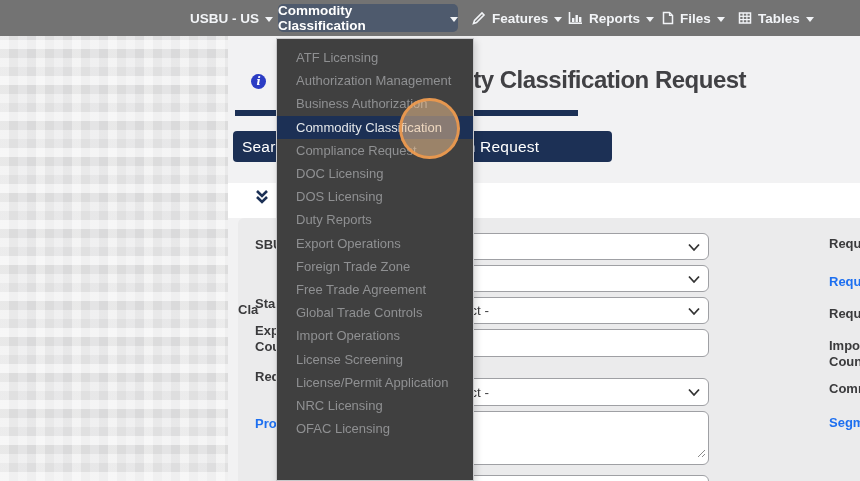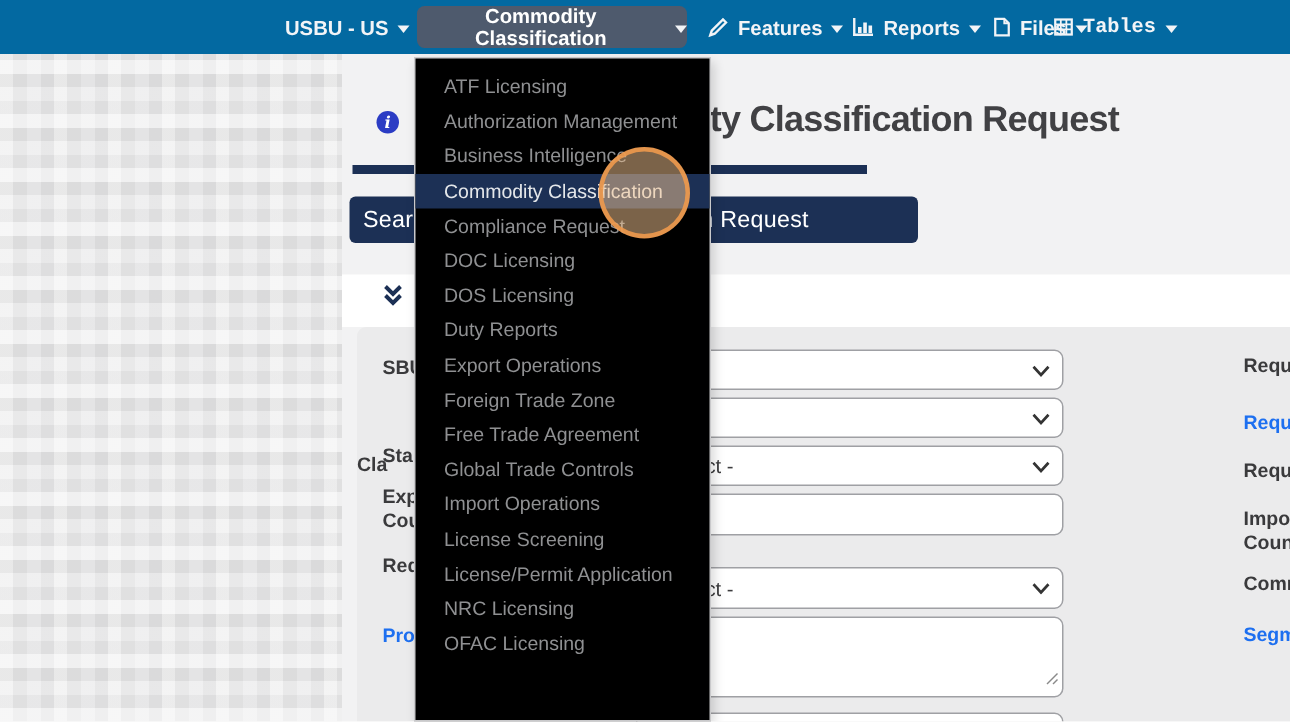--- a/index.html
+++ b/index.html
@@ -3,21 +3,21 @@
 <meta charset="utf-8">
 <style>
   * { margin:0; padding:0; box-sizing:border-box; }
   html,body { background:#ffffff; }
   #screen {
     position:relative; width:860px; height:481px; overflow:hidden;
     font-family:"Liberation Sans","DejaVu Sans",sans-serif;
     background:#f2f2f3;
   }
   
-  .navbar { position:absolute; left:0; top:0; width:860px; height:36px; background:#0369a1; z-index:70;text-align:center; }
+  .navbar { position:absolute; left:0; top:0; width:860px; height:36px; background:#737373; z-index:70; }
   .nav-item { position:absolute; top:0; height:36px; display:flex; align-items:center; gap:6px;
               color:#f2f4f7; font-size:13.5px; font-weight:bold; cursor:pointer; }
   .caret { width:0; height:0; border-left:4px solid transparent; border-right:4px solid transparent;
            border-top:5px solid #f2f4f7; margin-top:2px; }
   .nav-pill { position:absolute; left:278px; top:4px; width:180px; height:28px; border-radius:5px;
               background:#4e5a6d; display:flex; align-items:center; justify-content:center; gap:7px;
               color:#ffffff; font-size:13.5px; font-weight:bold; cursor:pointer; }
   .nav-ico { display:flex; align-items:center; }
   
   .mosaic {
@@ -43,21 +43,21 @@
                 border-top-left-radius:6px; z-index:2; }
   
   .flabel { position:absolute; font-size:13px; font-weight:bold; color:#3a3a3c; white-space:nowrap; z-index:6; }
   .flabel.link { color:#1d6ff0; cursor:pointer; }
   .field { position:absolute; left:424px; width:285px; background:#ffffff; border:1px solid #9fa0a4;
            border-radius:6px; z-index:6; }
   .select { display:flex; align-items:center; padding-left:10px; font-size:13.5px; color:#3c3c3e; cursor:pointer; }
   .select .chev { position:absolute; right:8px; top:50%; transform:translateY(-50%); }
   .grip { position:absolute; right:2px; bottom:2px; }
   
-  .menu { position:absolute; left:276px; top:38px; width:198px; height:443px; background:#000000;
+  .menu { position:absolute; left:276px; top:38px; width:198px; height:443px; background:#404040;
           border:1px solid #c9c9cb; box-shadow:2px 3px 7px rgba(0,0,0,0.16); z-index:50; padding-top:7px; }
   .menu-item { height:23.2px; display:flex; align-items:center; padding-left:19px; font-size:13px;
                color:#8f9092; cursor:pointer; white-space:nowrap; }
   .menu-item.active { background:#1c3055; color:#e4e7ea; }
   
   .click-circle { position:absolute; left:399px; top:98px; width:61px; height:61px; border-radius:50%;
                   background:rgba(246,197,146,0.5); border:3px solid rgba(238,153,77,0.9); z-index:60;
                   pointer-events:none; }
 </style>
 </head>
@@ -144,21 +144,21 @@
         <line x1="2" y1="9" x2="9" y2="2" stroke="#8a8a8a" stroke-width="1"></line>
         <line x1="6" y1="9" x2="9" y2="6" stroke="#8a8a8a" stroke-width="1"></line>
       </svg>
     </span>
   </div>
   <div class="field" style="top:475px; height:26px;"></div>
 
   <div class="menu">
     <div class="menu-item">ATF Licensing</div>
     <div class="menu-item">Authorization Management</div>
-    <div class="menu-item">Business Intelligence</div>
+    <div class="menu-item">Business Authorization</div>
     <div class="menu-item active">Commodity Classification</div>
     <div class="menu-item">Compliance Request</div>
     <div class="menu-item">DOC Licensing</div>
     <div class="menu-item">DOS Licensing</div>
     <div class="menu-item">Duty Reports</div>
     <div class="menu-item">Export Operations</div>
     <div class="menu-item">Foreign Trade Zone</div>
     <div class="menu-item">Free Trade Agreement</div>
     <div class="menu-item">Global Trade Controls</div>
     <div class="menu-item">Import Operations</div>
@@ -209,21 +209,21 @@
       <span class="nav-ico">
         <svg width="12" height="14" viewBox="0 0 12 14">
           <path d="M1.5 1.5 H7.5 L10.5 4.5 V12.5 H1.5 Z" fill="none" stroke="#f2f4f7" stroke-width="1.5"></path>
           <polyline points="7.5,1.5 7.5,4.5 10.5,4.5" fill="none" stroke="#f2f4f7" stroke-width="1.2"></polyline>
         </svg>
       </span>
       <span>Files</span>
       <span class="caret"></span>
     </div>
 
-    <div class="nav-item" style="left:702px;font-family:Liberation Mono, monospace;">
+    <div class="nav-item" style="left:738px;">
       <span class="nav-ico">
         <svg width="14" height="14" viewBox="0 0 14 14">
           <rect x="1.5" y="2" width="11" height="10" fill="none" stroke="#f2f4f7" stroke-width="1.5"></rect>
           <line x1="1.5" y1="5.3" x2="12.5" y2="5.3" stroke="#f2f4f7" stroke-width="1.2"></line>
           <line x1="1.5" y1="8.6" x2="12.5" y2="8.6" stroke="#f2f4f7" stroke-width="1.2"></line>
           <line x1="5.2" y1="2" x2="5.2" y2="12" stroke="#f2f4f7" stroke-width="1.2"></line>
           <line x1="8.9" y1="2" x2="8.9" y2="12" stroke="#f2f4f7" stroke-width="1.2"></line>
         </svg>
       </span>
       <span>Tables</span>

